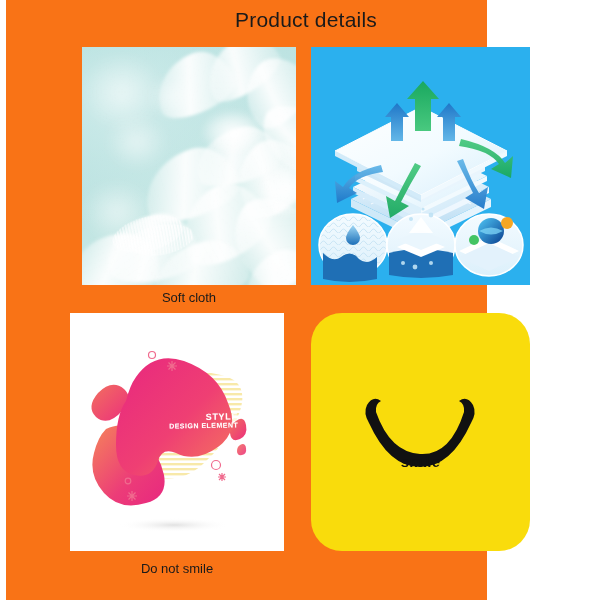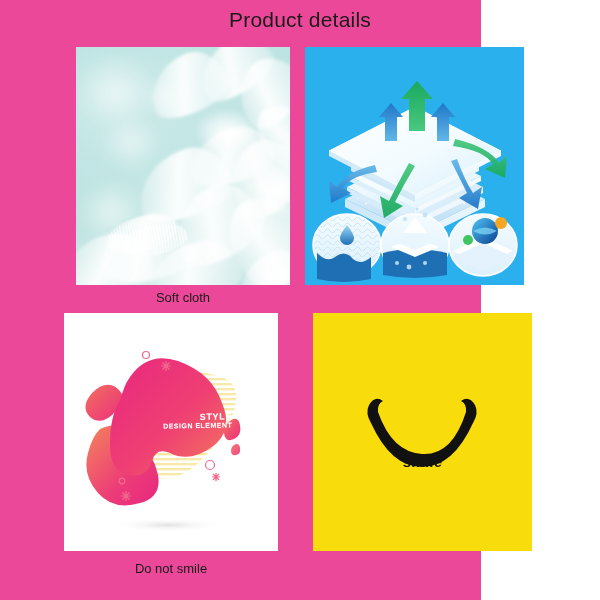--- a/index.html
+++ b/index.html
@@ -11,21 +11,22 @@
     width: 600px;
     height: 600px;
     background: #ffffff;
     font-family: "Liberation Sans", sans-serif;
     overflow: hidden;
   }
   .page {
     position: relative;
     width: 481px;
     height: 600px;
-    background: #ec4899;
+    background: #f97316;
+    margin-left: 6px;
   }
   .page-title {
     position: absolute;
     left: 0;
     top: 8px;
     width: 600px;
     text-align: center;
     font-size: 21px;
     color: #1a1a1a;
     font-family: "Liberation Sans", sans-serif;
@@ -51,21 +52,21 @@
   
   #cell-soft-cloth   { left: 76px;  top: 47px;  width: 214px; height: 265px; }
   #cell-breathable   { left: 305px; top: 47px;  width: 219px; height: 265px; }
   #cell-do-not-fade  { left: 64px;  top: 313px; width: 214px; height: 270px; }
   #cell-show-optimism{ left: 305px; top: 313px; width: 219px; height: 270px; }
 
   #cell-soft-cloth   .cell-media { left: 0; top: 0; width: 214px; height: 238px; }
   #cell-breathable   .cell-media { left: 0; top: 0; width: 219px; height: 238px; }
   #cell-do-not-fade  .cell-media { left: 0; top: 0; width: 214px; height: 238px; }
   #cell-show-optimism.cell, #cell-show-optimism .cell-media { }
-  #cell-show-optimism .cell-media { left: 8px; top: 0; width: 219px; height: 238px; }
+  #cell-show-optimism .cell-media { left: 0; top: 0; width: 219px; height: 238px; border-radius: 31px; }
 
   #cell-soft-cloth   .cell-caption { left: 0; top: 243px; width: 214px; }
   #cell-breathable   .cell-caption { left: 0; top: 243px; width: 219px; }
   #cell-do-not-fade  .cell-caption { left: 0; top: 248px; width: 214px; }
   #cell-show-optimism .cell-caption{ left: 0; top: 248px; width: 219px; }
 
   
   .feather-scene {
     position: absolute;
     inset: 0;

